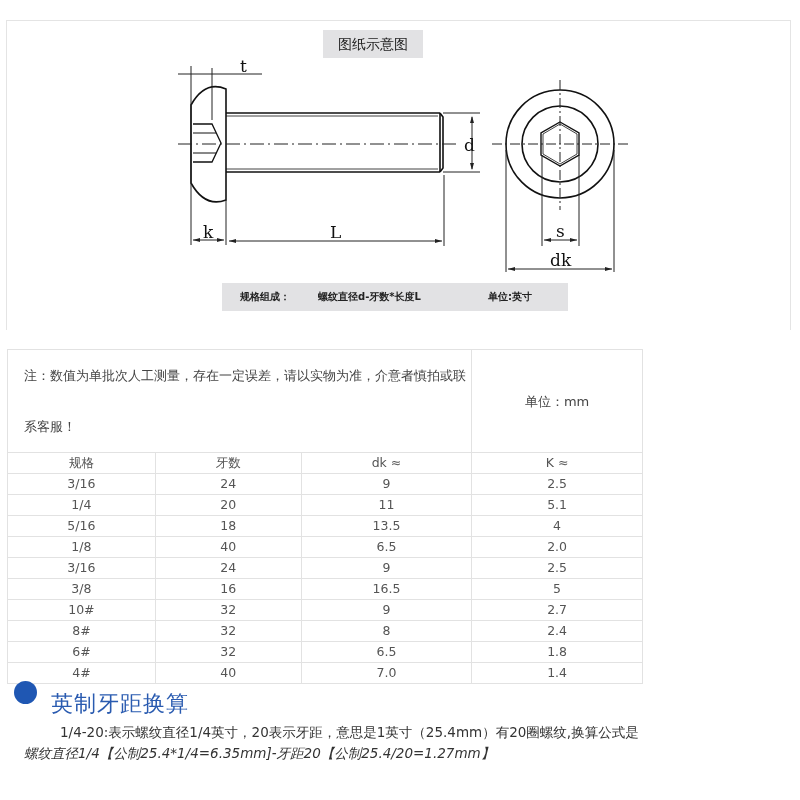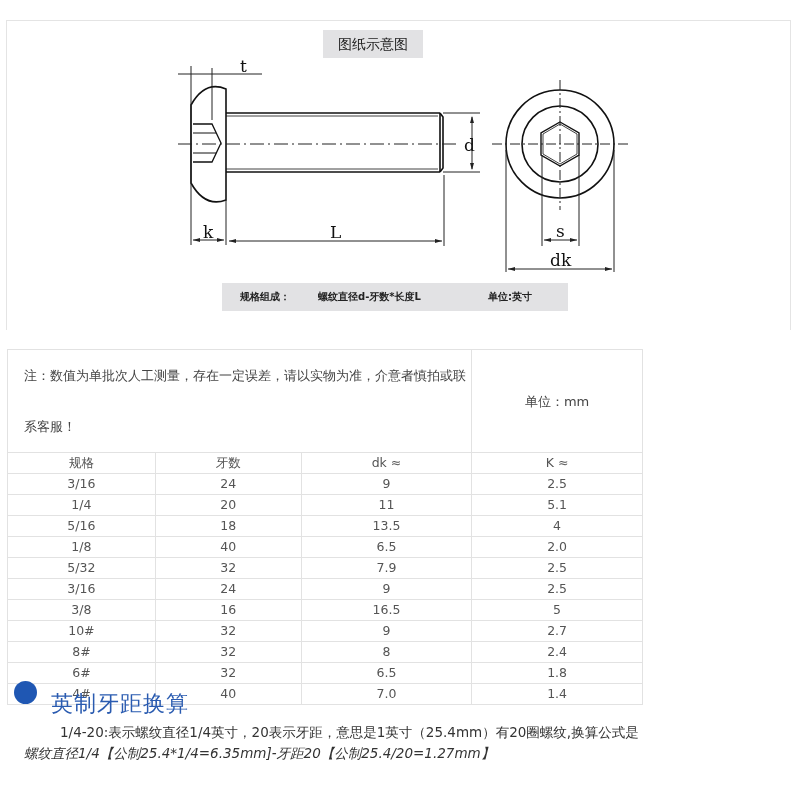--- a/index.html
+++ b/index.html
@@ -158,26 +158,20 @@
         <td>13.5</td>
         <td>4</td>
       </tr>
   <tr>
         <td>1/8</td>
         <td>40</td>
         <td>6.5</td>
         <td>2.0</td>
       </tr>
   <tr>
-        <td>5/32</td>
-        <td>32</td>
-        <td>7.9</td>
-        <td>2.5</td>
-      </tr>
-  <tr>
         <td>3/16</td>
         <td>24</td>
         <td>9</td>
         <td>2.5</td>
       </tr>
   <tr>
         <td>3/8</td>
         <td>16</td>
         <td>16.5</td>
         <td>5</td>

